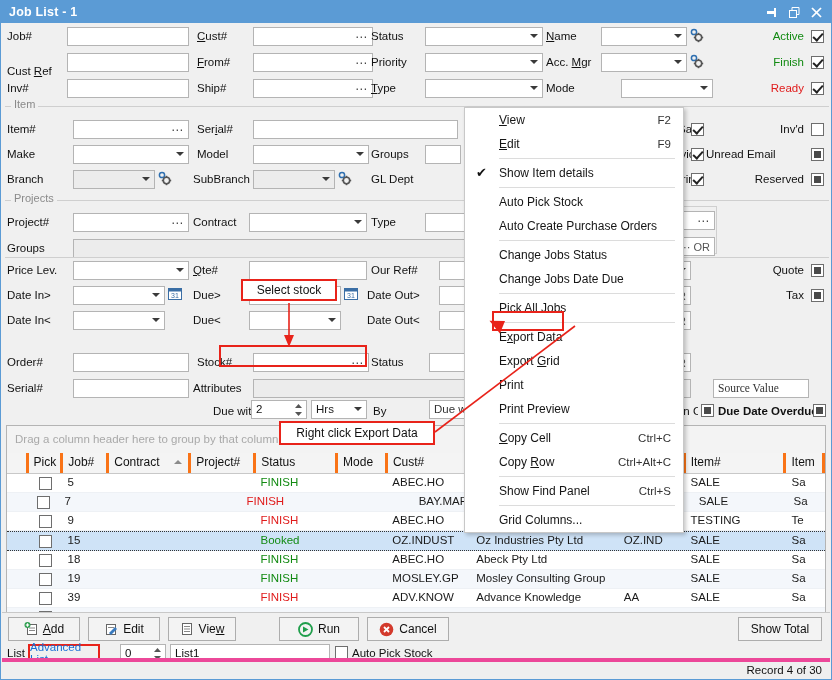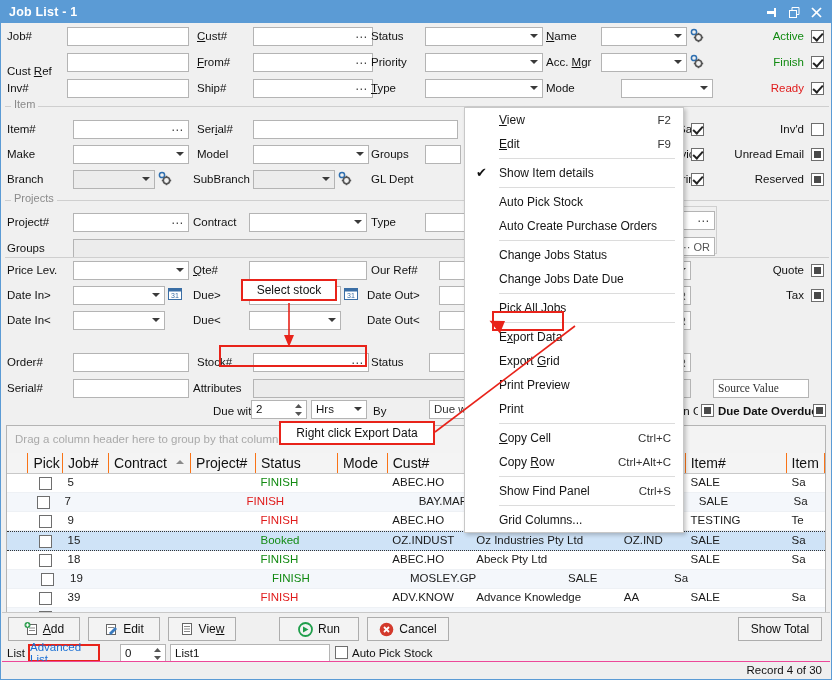--- a/index.html
+++ b/index.html
@@ -45,35 +45,35 @@
   
   .ctxmenu{position:absolute;background:#fff;border:1px solid #c8c8c8;box-shadow:2px 2px 4px rgba(0,0,0,.22);z-index:60;}
   .ctxmenu .mi{height:24px;display:flex;align-items:center;position:relative;padding-left:34px;padding-right:12px;font-size:12px;color:#151515;white-space:nowrap;}
   .ctxmenu .mi .acc{margin-left:auto;padding-left:28px;font-size:11.5px;color:#333;}
   .ctxmenu .mi .tick{position:absolute;left:11px;top:4px;font-size:13px;color:#111;font-weight:bold;}
   .ctxmenu .sep{height:1px;background:#dcdcdc;margin:2px 8px 2px 34px;}
   .ctxmenu .mi u{text-decoration:underline;}
   
   .gridwrap{position:absolute;left:5px;top:452px;right:5px;height:166px;background:#fff;border:1px solid #b4b4b4;border-top:none;overflow:hidden;}
   .ghead{display:flex;height:20px;background:#f4f4f4;border-bottom:1px solid #c8c8c8;}
-  .ghead .hc{box-sizing:border-box;border-right:1px solid #f97316;padding:2px 5px;font-size:14px;color:#111;position:relative;white-space:nowrap;overflow:hidden;}
+  .ghead .hc{box-sizing:border-box;border-right:3px solid #f97316;padding:2px 5px;font-size:12px;color:#111;position:relative;white-space:nowrap;overflow:hidden;}
   .ghead .hc .sortarw{position:absolute;right:6px;top:7px;width:0;height:0;border-left:4px solid transparent;border-right:4px solid transparent;border-bottom:4px solid #8a8a8a;}
   .grow{display:flex;height:18px;align-items:stretch;border-bottom:1px solid #eef1f5;}
   .grow.alt{background:#f4f7fb;}
   .grow.sel{background:#cfe3f7;border-top:1px dotted #333;border-bottom:1px dotted #333;}
   .grow .gc{box-sizing:border-box;padding:2px 5px;font-size:11.5px;white-space:nowrap;overflow:hidden;}
   .grow .gc.chk{display:flex;align-items:center;justify-content:center;padding:0;}
   .dragbar{position:absolute;left:5px;top:424px;right:5px;height:28px;background:#f3f3f3;border:1px solid #b4b4b4;}
   .dragbar .dtxt{position:absolute;left:8px;top:7px;font-size:11.5px;color:#a9a9a9;}
   
   .btnbar{position:absolute;left:1px;right:1px;bottom:36px;height:30px;background:#f0f0f0;border-top:1px solid #c8c8c8;}
   .bbtn{position:absolute;top:4px;height:24px;box-sizing:border-box;background:#f3f3f3;border:1px solid #adadad;display:flex;align-items:center;justify-content:center;gap:5px;font-size:12px;color:#111;}
   .bbtn u{text-decoration:underline;}
   .statbar{position:absolute;left:1px;right:1px;bottom:16px;height:20px;background:#f0f0f0;}
-  .botbar{position:absolute;left:1px;right:1px;bottom:0;height:17px;background:#efefef;border-top:1px solid #ec4899;}
+  .botbar{position:absolute;left:1px;right:1px;bottom:0;height:17px;background:#efefef;border-top:4px solid #ec4899;}
   .redbox{position:absolute;box-sizing:border-box;border:2px solid #e8231a;}
   .annot{position:absolute;box-sizing:border-box;border:2px solid #e8231a;background:#fff;display:flex;align-items:center;justify-content:center;font-size:12px;color:#111;z-index:70;}
   svg.arrow{position:absolute;overflow:visible;z-index:71;pointer-events:none;}
   .spin{position:absolute;right:3px;top:2px;width:9px;height:14px;}
   .linkish{color:#1a6fd4;}
 </style>
 </head>
 <body>
 
 <div class="win">
@@ -235,21 +235,21 @@
 
   <div class="lbl" style="position:absolute;left:655px;top:122px;text-align:right;width:45px;">Sale</div>
   <span class="cb checked" style="position:absolute;left:690px;top:122px;"></span>
   <div class="lbl" style="position:absolute;left:645px;top:147px;text-align:right;width:55px;">Service</div>
   <span class="cb checked" style="position:absolute;left:690px;top:147px;"></span>
   <div class="lbl" style="position:absolute;left:645px;top:172px;text-align:right;width:55px;">Hiring</div>
   <span class="cb checked" style="position:absolute;left:690px;top:172px;"></span>
 
   <div class="lbl" style="position:absolute;left:745px;top:122px;text-align:right;width:58px;">Inv'd</div>
   <span class="cb" style="position:absolute;left:810px;top:122px;"></span>
-  <div class="lbl" style="position:absolute;left:705px;top:147px;text-align:right;width:98px;">Unread Email</div>
+  <div class="lbl" style="position:absolute;left:705px;top:147px;width:98px;">Unread Email</div>
   <span class="cb indet" style="position:absolute;left:810px;top:147px;"></span>
   <div class="lbl" style="position:absolute;left:715px;top:172px;text-align:right;width:88px;">Reserved</div>
   <span class="cb indet" style="position:absolute;left:810px;top:172px;"></span>
 
   <div class="grp" style="left:4px;top:192px;width:824px;height:14px;">
     <div class="line"></div>
     <div class="cap">Projects</div>
   </div>
   <div class="lbl" style="position:absolute;left:6px;top:215px;">Project#</div>
   <div class="fld" style="left:72px;top:212px;width:116px;position:absolute;">
@@ -474,20 +474,21 @@
           <div class="gc" style="width: 22px;"></div>
           <div class="gc chk" style="width: 36px;">
             <span class="cb"></span>
           </div>
           <div class="gc" style="width: 48px;">19</div>
           <div class="gc" style="width: 86px;"></div>
           <div class="gc" style="width: 68px;"></div>
           <div class="gc" style="width: 86px; color: rgb(18, 138, 18);">FINISH</div>
           <div class="gc" style="width: 52px;"></div>
           <div class="gc" style="width: 88px;">MOSLEY.GP</div>
+          <div class="gc" style="width: 155px;">Mosley Consulting Group</div>
           <div class="gc" style="width: 70px;"></div>
           <div class="gc" style="width: 106px;">SALE</div>
           <div class="gc" style="width: 40px;">Sa</div>
         </div>
         <div class="grow">
           <div class="gc" style="width: 22px;"></div>
           <div class="gc chk" style="width: 36px;">
             <span class="cb"></span>
           </div>
           <div class="gc" style="width: 48px;">39</div>
@@ -554,24 +555,24 @@
           <span>Pick All Jobs</span>
         </div>
         <div class="sep"></div>
         <div class="mi">
           <span>E<u>x</u>port Data</span>
         </div>
         <div class="mi">
           <span>Export <u>G</u>rid</span>
         </div>
         <div class="mi">
+          <span>Print</span>
+        </div>
+        <div class="mi">
           <span>Print Preview</span>
-        </div>
-        <div class="mi">
-          <span>Print</span>
         </div>
         <div class="sep"></div>
         <div class="mi">
           <span><u>C</u>opy Cell</span>
           <span class="acc">Ctrl+C</span>
         </div>
         <div class="mi">
           <span>Copy <u>R</u>ow</span>
           <span class="acc">Ctrl+Alt+C</span>
         </div>

